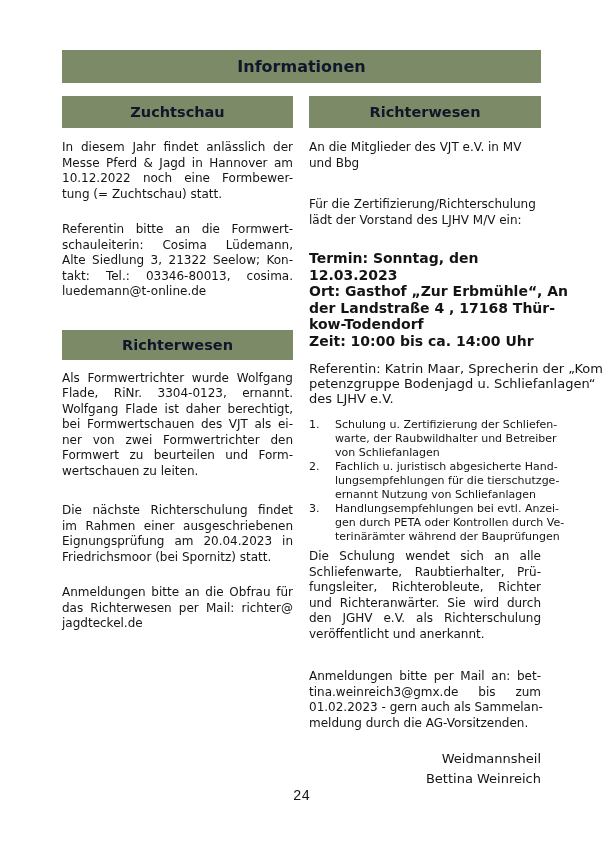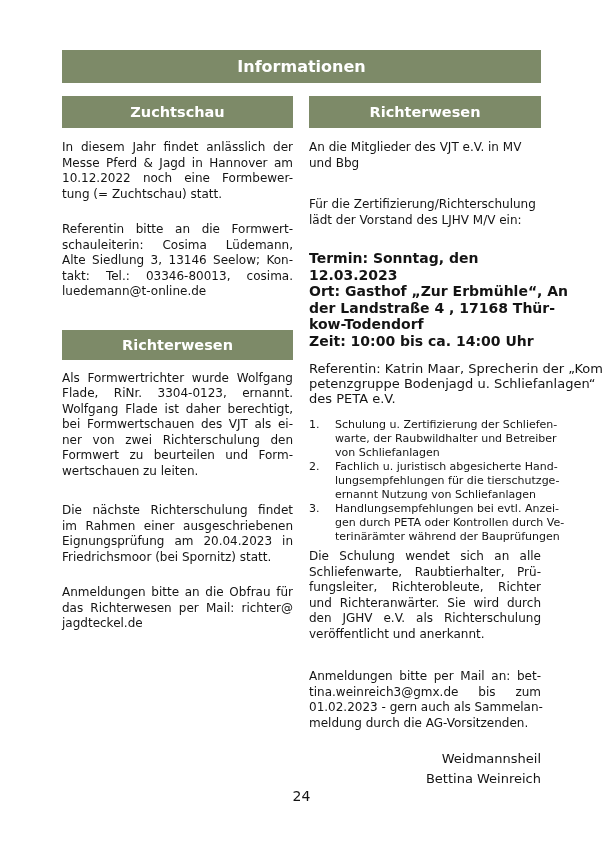--- a/index.html
+++ b/index.html
@@ -3,21 +3,21 @@
 <meta charset="utf-8">
 <style>
   html,body{margin:0;padding:0;background:#ffffff;}
   .page{
     position:relative;width:602px;height:845px;background:#ffffff;
     font-family:"DejaVu Sans","Liberation Sans",sans-serif;
     color:#141414;overflow:hidden;
   }
   .content{position:absolute;left:62px;top:50px;width:479px;}
   .bar{
-    background:#7d8a68;color:#ffffff;font-weight:bold;
+    background:#7d8a68;color:#0f172a;font-weight:bold;
     display:flex;align-items:center;justify-content:center;
   }
   .main-bar{height:33px;font-size:16px;}
   .cols{display:flex;margin-top:13px;}
   .col-left{width:231px;margin-right:16px;}
   .col-right{width:232px;}
   .col-bar{height:32px;font-size:14.5px;}
   .mid-bar{height:30px;font-size:14.5px;margin-top:30px;}
   .para{font-size:12px;}
   .para .tline{line-height:15.5px;}
@@ -37,21 +37,21 @@
   .small-para .tline{line-height:15px;}
   .num-list{margin-top:12px;font-size:11px;}
   .list-item{display:flex;}
   .list-num{width:26px;flex:0 0 26px;line-height:14px;}
   .list-body{flex:1;min-width:0;}
   .num-list .tline{line-height:14px;}
   .signature{font-size:13px;margin-top:18px;}
   .signature .tline{line-height:20px;text-align:right;}
   .page-number{
     position:absolute;left:62px;top:788px;width:479px;
-    text-align:center;font-size:14px;
+    text-align:center;font-size:14px;font-family:Liberation Mono, monospace;
   }
 </style>
 </head>
 <body>
 
 <div class="page">
   <div class="content">
 
     <div class="bar main-bar">
       <span>Informationen</span>
@@ -67,35 +67,35 @@
         <div class="para p-first">
             <div class="tline jline"><span>In diesem Jahr findet anlässlich der</span></div>
             <div class="tline jline"><span>Messe Pferd &amp; Jagd in Hannover am</span></div>
             <div class="tline jline"><span class="b">10.12.2022</span><span> noch eine Formbewer-</span></div>
             <div class="tline"><span>tung (= Zuchtschau) statt.</span></div>
           </div>
 
         <div class="para mt20">
             <div class="tline jline"><span>Referentin bitte an die Formwert-</span></div>
             <div class="tline jline"><span>schauleiterin: Cosima Lüdemann,</span></div>
-            <div class="tline jline"><span>Alte Siedlung 3, 13146 Seelow; Kon-</span></div>
+            <div class="tline jline"><span>Alte Siedlung 3, 21322 Seelow; Kon-</span></div>
             <div class="tline jline"><span>takt: Tel.: 03346-80013, cosima.</span></div>
             <div class="tline"><span>luedemann@t-online.de</span></div>
           </div>
 
         <div class="bar mid-bar">
           <span>Richterwesen</span>
         </div>
 
         <div class="para mt11">
             <div class="tline jline"><span>Als Formwertrichter wurde Wolfgang</span></div>
             <div class="tline jline"><span>Flade, RiNr. 3304-0123, ernannt.</span></div>
             <div class="tline jline"><span>Wolfgang Flade ist daher berechtigt,</span></div>
             <div class="tline jline"><span>bei Formwertschauen des VJT als ei-</span></div>
-            <div class="tline jline"><span>ner von zwei Richterschulung den</span></div>
+            <div class="tline jline"><span>ner von zwei Formwertrichter den</span></div>
             <div class="tline jline"><span>Formwert zu beurteilen und Form-</span></div>
             <div class="tline"><span>wertschauen zu leiten.</span></div>
           </div>
 
         <div class="para mt24">
             <div class="tline jline"><span>Die nächste </span><span class="b">Richterschulung</span><span> findet</span></div>
             <div class="tline jline"><span>im Rahmen einer ausgeschriebenen</span></div>
             <div class="tline jline"><span>Eignungsprüfung am 20.04.2023 in</span></div>
             <div class="tline"><span>Friedrichsmoor (bei Spornitz) statt.</span></div>
           </div>
@@ -127,21 +127,21 @@
             <div class="tline"><span>12.03.2023</span></div>
             <div class="tline"><span>Ort: Gasthof „Zur Erbmühle“, An</span></div>
             <div class="tline"><span>der Landstraße 4 , 17168 Thür-</span></div>
             <div class="tline"><span>kow-Todendorf</span></div>
             <div class="tline"><span>Zeit: 10:00 bis ca. 14:00 Uhr</span></div>
           </div>
 
         <div class="small-para">
             <div class="tline"><span>Referentin: Katrin Maar, Sprecherin der „Kom-</span></div>
             <div class="tline"><span>petenzgruppe Bodenjagd u. Schliefanlagen“</span></div>
-            <div class="tline"><span>des PETA e.V.</span></div>
+            <div class="tline"><span>des LJHV e.V.</span></div>
           </div>
 
         <div class="num-list">
           <div class="list-item">
             <span class="list-num">1.</span>
             <div class="list-body">
                 <div class="tline jline"><span>Schulung u. Zertifizierung der Schliefen-</span></div>
                 <div class="tline jline"><span>warte, der Raubwildhalter und Betreiber</span></div>
                 <div class="tline"><span>von Schliefanlagen</span></div>
               </div>

